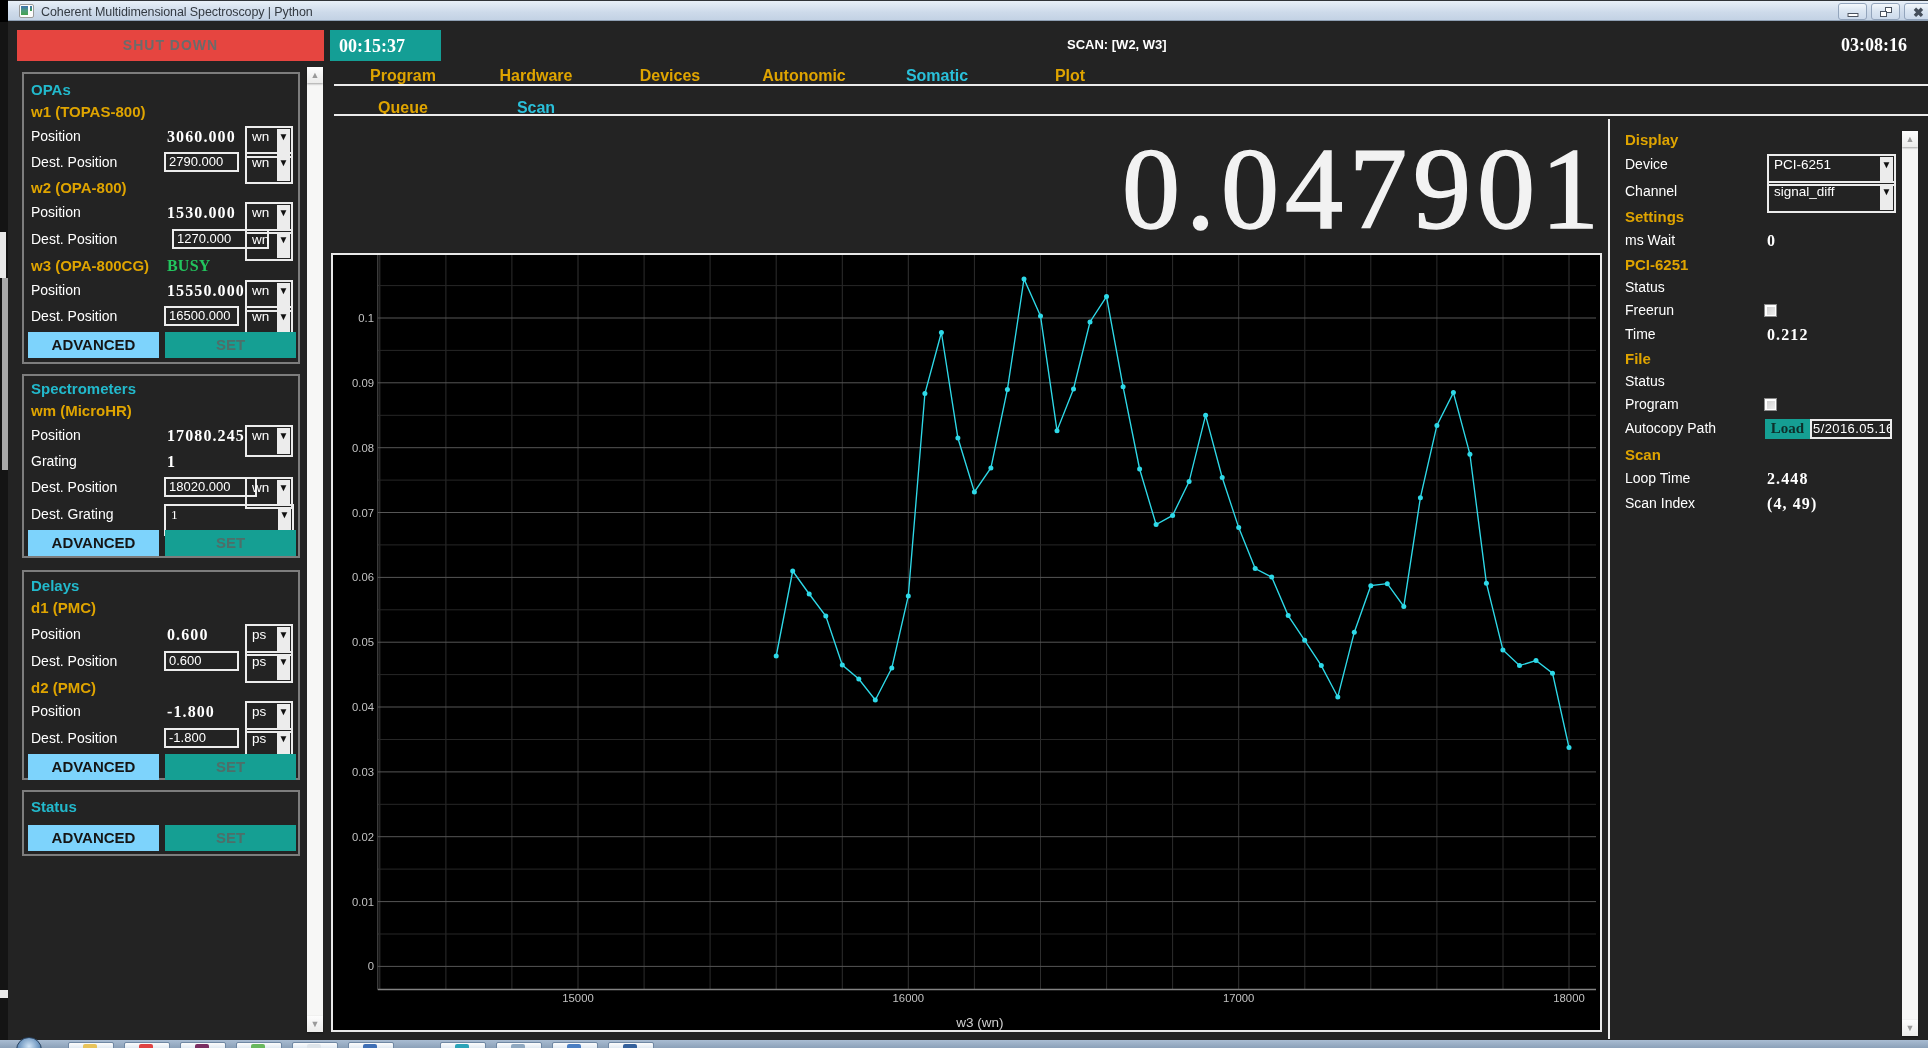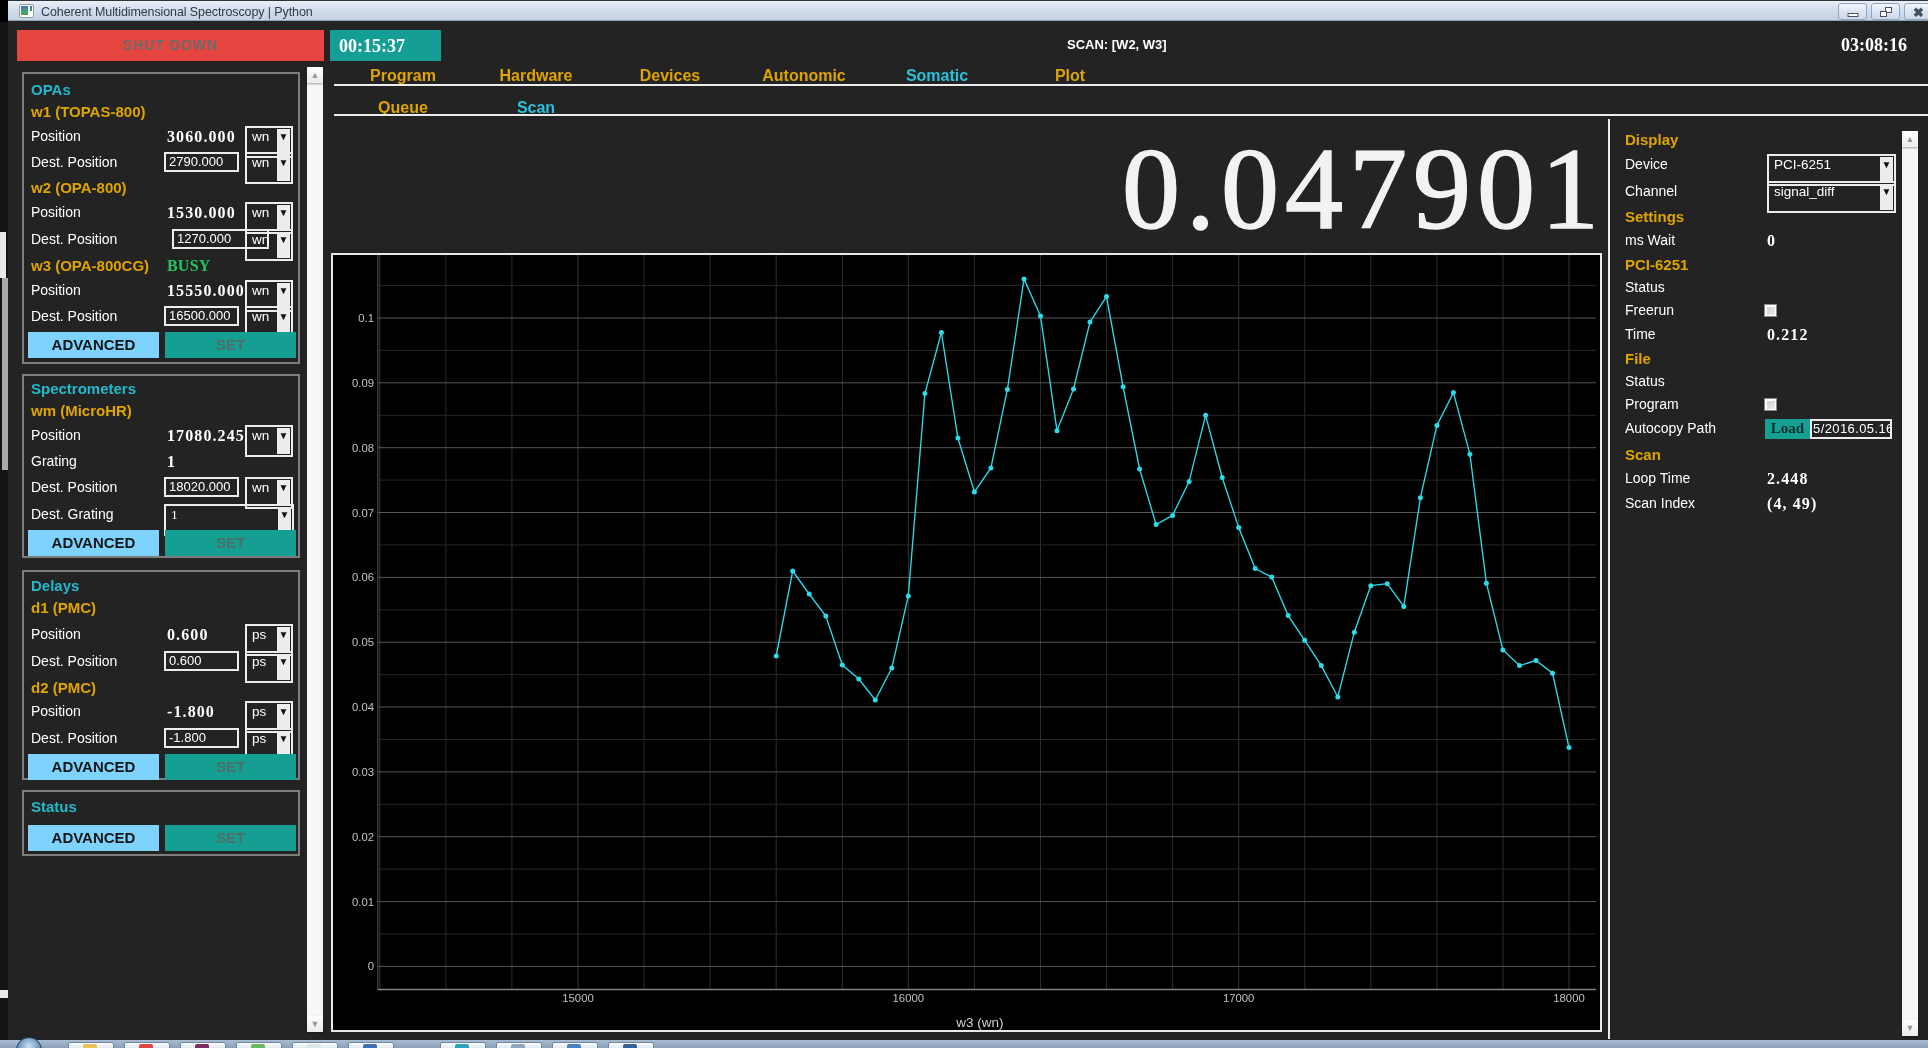--- a/index.html
+++ b/index.html
@@ -133,21 +133,21 @@
 <div class="sh yel" style="left:31px;top:402px">wm (MicroHR)</div>
 <div class="lb" style="left:31px;top:427px">Position</div>
 <div class="val" style="left:167px;top:427px">17080.245</div>
 <div class="cb" style="left:245px;top:425px;width:48px">
     <span>wn</span>
     <i>▼</i>
   </div>
 <div class="lb" style="left:31px;top:453px">Grating</div>
 <div class="val" style="left:167px;top:453px">1</div>
 <div class="lb" style="left:31px;top:479px">Dest. Position</div>
-<div class="tb" style="left:164px;top:477px;width:75px">18020.000</div>
+<div class="tb" style="left:164px;top:477px;width:93px">18020.000</div>
 <div class="cb" style="left:245px;top:477px;width:48px">
     <span>wn</span>
     <i>▼</i>
   </div>
 <div class="lb" style="left:31px;top:506px">Dest. Grating</div>
 <div class="cb" style="left:164px;top:504px;width:130px">
     <span class="srf">1</span>
     <i>▼</i>
   </div>
 <div class="adv" style="left:28px;top:530px">ADVANCED</div>

